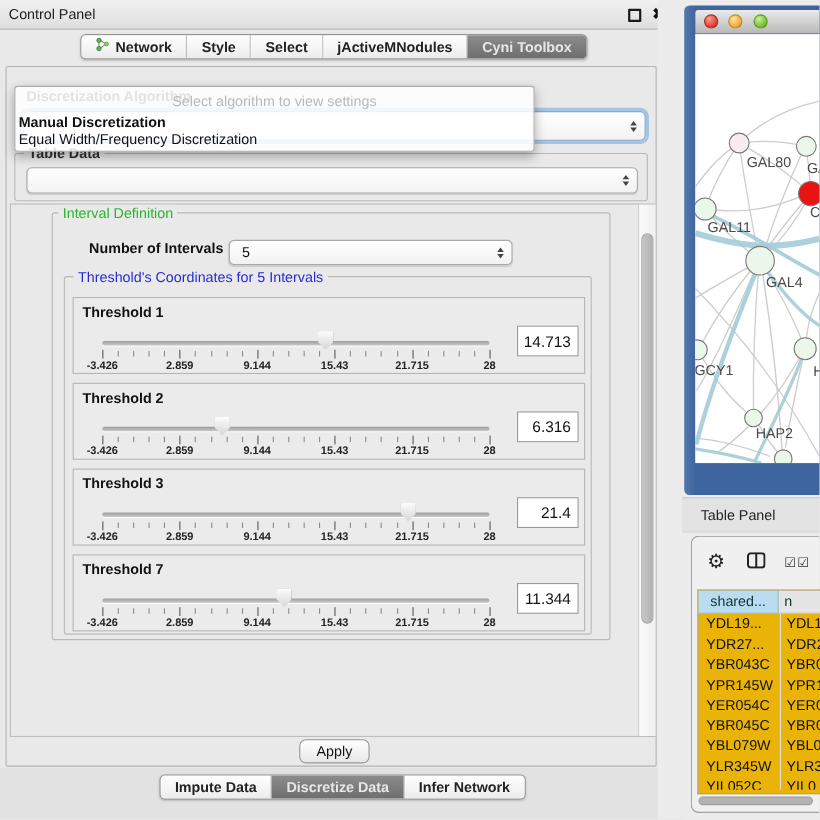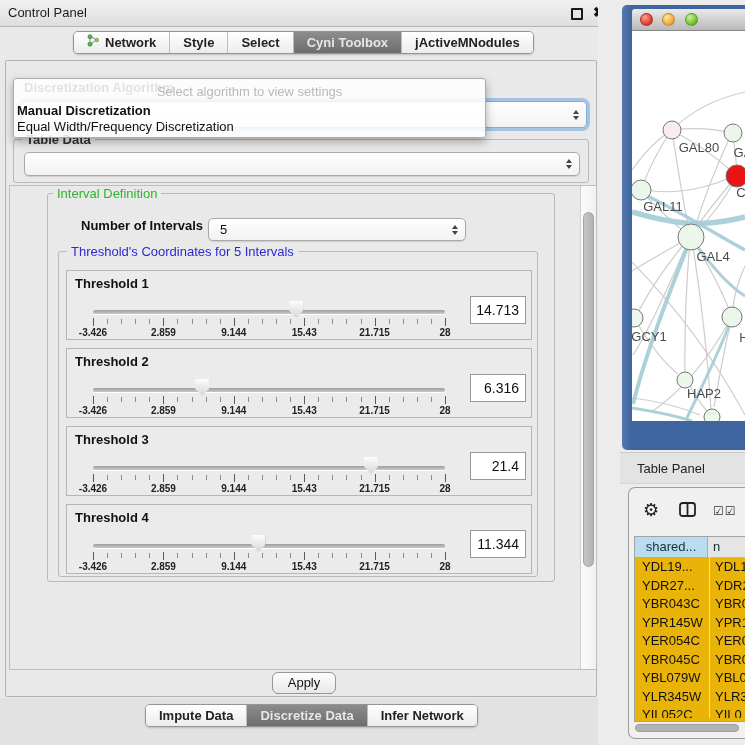--- a/index.html
+++ b/index.html
@@ -172,25 +172,25 @@
             <circle cx="9.8" cy="6" r="1.7" fill="#9ccc65" stroke="#558b2f" stroke-width="0.7"></circle>
           </svg></span>
         <span>Network</span>
       </div>
       <div class="seg">
         <span>Style</span>
       </div>
       <div class="seg">
         <span>Select</span>
       </div>
+      <div class="seg">
+        <span>jActiveMNodules</span>
+      </div>
       <div class="seg sel">
         <span>Cyni Toolbox</span>
-      </div>
-      <div class="seg">
-        <span>jActiveMNodules</span>
       </div>
     </div>
 
   <div id="cp-body">
     <div id="algo-title" class="group-title g-dark">Discretization Algorithm</div>
     <div id="algo-combo" class="combo">
       <span class="stepper">
           <i class="tri-up"></i>
           <i class="tri-down"></i>
         </span>
@@ -333,21 +333,21 @@
                 <span class="axlab" style="left: 26px;">-3.426</span>
                 <span class="axlab" style="left: 96.4px;">2.859</span>
                 <span class="axlab" style="left: 166.8px;">9.144</span>
                 <span class="axlab" style="left: 237.2px;">15.43</span>
                 <span class="axlab" style="left: 307.6px;">21.715</span>
                 <span class="axlab" style="left: 378px;">28</span>
                 <div class="thr-thumb" style="left: 297.074px;"></div>
                 <div class="thr-value">21.4</div>
               </div>
               <div class="thr-box" style="top: 252px;">
-                <div class="thr-name">Threshold 4</div>
+                <div class="thr-name">Threshold 7</div>
                 <div class="thr-track"></div>
                 <div class="tick major" style="left: 26px;"></div>
                 <div class="tick minor" style="left: 40.08px;"></div>
                 <div class="tick minor" style="left: 54.16px;"></div>
                 <div class="tick minor" style="left: 68.24px;"></div>
                 <div class="tick minor" style="left: 82.32px;"></div>
                 <div class="tick major" style="left: 96.4px;"></div>
                 <div class="tick minor" style="left: 110.48px;"></div>
                 <div class="tick minor" style="left: 124.56px;"></div>
                 <div class="tick minor" style="left: 138.64px;"></div>

